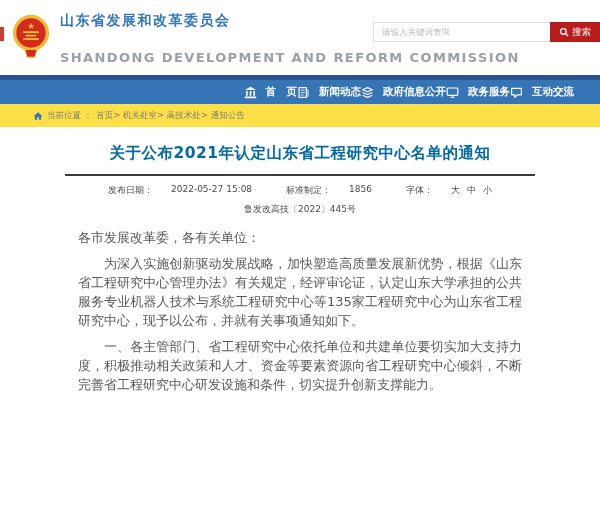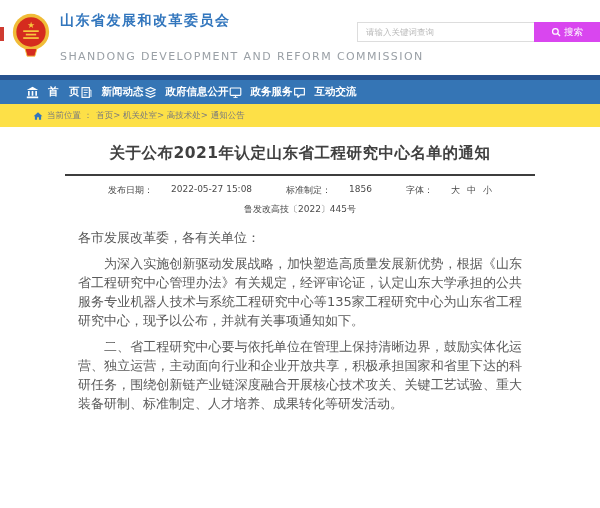--- a/index.html
+++ b/index.html
@@ -8,38 +8,38 @@
     font-family:"DejaVu Sans","Liberation Sans",sans-serif;
     background:#fff; width:600px; height:508px; overflow:hidden; position:relative;
   }
   
   .header { height:75px; background:#fff; position:relative; }
   .red-sliver { position:absolute; left:0; top:27px; width:4px; height:14px; background:#cf3b31; }
   .brand { position:absolute; left:12px; top:12px; display:flex; align-items:center; }
   .emblem { width:38px; height:49px; flex:0 0 auto; }
   .brand-text { margin-left:10px; }
   .site-title { font-size:14px; font-weight:bold; color:#3276bd; letter-spacing:1.5px; white-space:nowrap; }
-  .site-subtitle { font-size:11px; color:#9aa0a6; letter-spacing:1.4px; margin-top:20px; white-space:nowrap; }
+  .site-subtitle { font-size:13px; color:#9aa0a6; letter-spacing:1.4px; margin-top:20px; white-space:nowrap;font-weight:bold; }
   .search { position:absolute; right:0; top:22px; display:flex; height:20px; }
   .search-input { width:177px; height:20px; border:1px solid #ddd; border-right:none; padding:8px 8px; font-size:8.5px; color:#555; outline:none; }
   .search-input::placeholder { color:#b9b9b9; }
-  .search-btn { width:66px; height:20px; background:#d946ef; border:none; color:#fff; font-size:9.5px; display:flex; align-items:center; justify-content:center; gap:3px; cursor:pointer; }
+  .search-btn { width:50px; height:20px; background:#b91c1c; border:none; color:#fff; font-size:9.5px; display:flex; align-items:center; justify-content:center; gap:3px; cursor:pointer; }
   .search-btn svg { width:10px; height:10px; }
   
   .nav-stripe { height:5px; background:#27538f; }
-  .nav { height:24px; background:#3575b5; display:flex; align-items:center; justify-content:flex-start; padding:2px 26px; }
+  .nav { height:24px; background:#3575b5; display:flex; align-items:center; justify-content:flex-end; padding:2px 26px; }
   .nav-item { display:flex; align-items:center; gap:9px; color:#fff; font-size:10.5px; font-weight:bold; cursor:pointer; white-space:nowrap; }
   .nav-item svg { width:13px; height:13px; display:block; }
   
   .breadcrumb { height:23px; background:#fde047; display:flex; align-items:center; padding:0 33px; font-size:8.5px; color:#7c7c7c; gap:4px; }
   .breadcrumb svg { width:10px; height:10px; }
   .crumb-path { color:#7c7c7c; cursor:pointer; }
   
   .content { background:#fff; }
-  .article-title { margin-top:16px; text-align:center; font-size:15.5px; font-weight:bold; color:#404040; letter-spacing:0.5px; }
+  .article-title { margin-top:16px; text-align:center; font-size:15.5px; font-weight:bold; color:#0369a1; letter-spacing:0.5px; }
   .divider { width:470px; margin:10px auto 0; border-top:2px solid #3d3d3d; }
   .meta-row { margin-top:8px; display:flex; justify-content:center; gap:34px; font-size:9px; color:#4a4a4a; align-items:center; }
   .meta-item { display:flex; gap:18px; }
   .font-sizes { display:flex; gap:7px; }
   .font-sizes span { cursor:pointer; }
   .doc-number { margin-top:6px; text-align:center; font-size:9px; color:#4a4a4a; }
   .body-text { margin:12px 78px 0; font-size:13px; color:#595959; line-height:19px; text-align:justify; }
   .body-text p { margin-bottom:7px; }
   .body-text p.indent { text-indent:2em; }
 </style>
@@ -147,18 +147,18 @@
           <span>小</span>
         </span>
       </div>
     </div>
 
     <div class="doc-number">鲁发改高技〔2022〕445号</div>
 
     <div class="body-text">
       <p>各市发展改革委，各有关单位：</p>
       <p class="indent">为深入实施创新驱动发展战略，加快塑造高质量发展新优势，根据《山东省工程研究中心管理办法》有关规定，经评审论证，认定山东大学承担的公共服务专业机器人技术与系统工程研究中心等135家工程研究中心为山东省工程研究中心，现予以公布，并就有关事项通知如下。</p>
-      <p class="indent">二、省工程研究中心要与依托单位在管理上保持清晰边界，鼓励实体化运营、独立运营，主动面向行业和企业开放共享，积极承担国家和省里下达的科研任务，围绕创新链产业链深度融合开展核心技术攻关、关键工艺试验、重大装备研制、标准制定、人才培养、成果转化等研发活动。</p>
+      <p class="indent">一、各主管部门、省工程研究中心依托单位和共建单位要切实加大支持力度，积极推动相关政策和人才、资金等要素资源向省工程研究中心倾斜，不断完善省工程研究中心研发设施和条件，切实提升创新支撑能力。</p>
     </div>
 
   </div>
 
 </div>
 
 </body></html>

